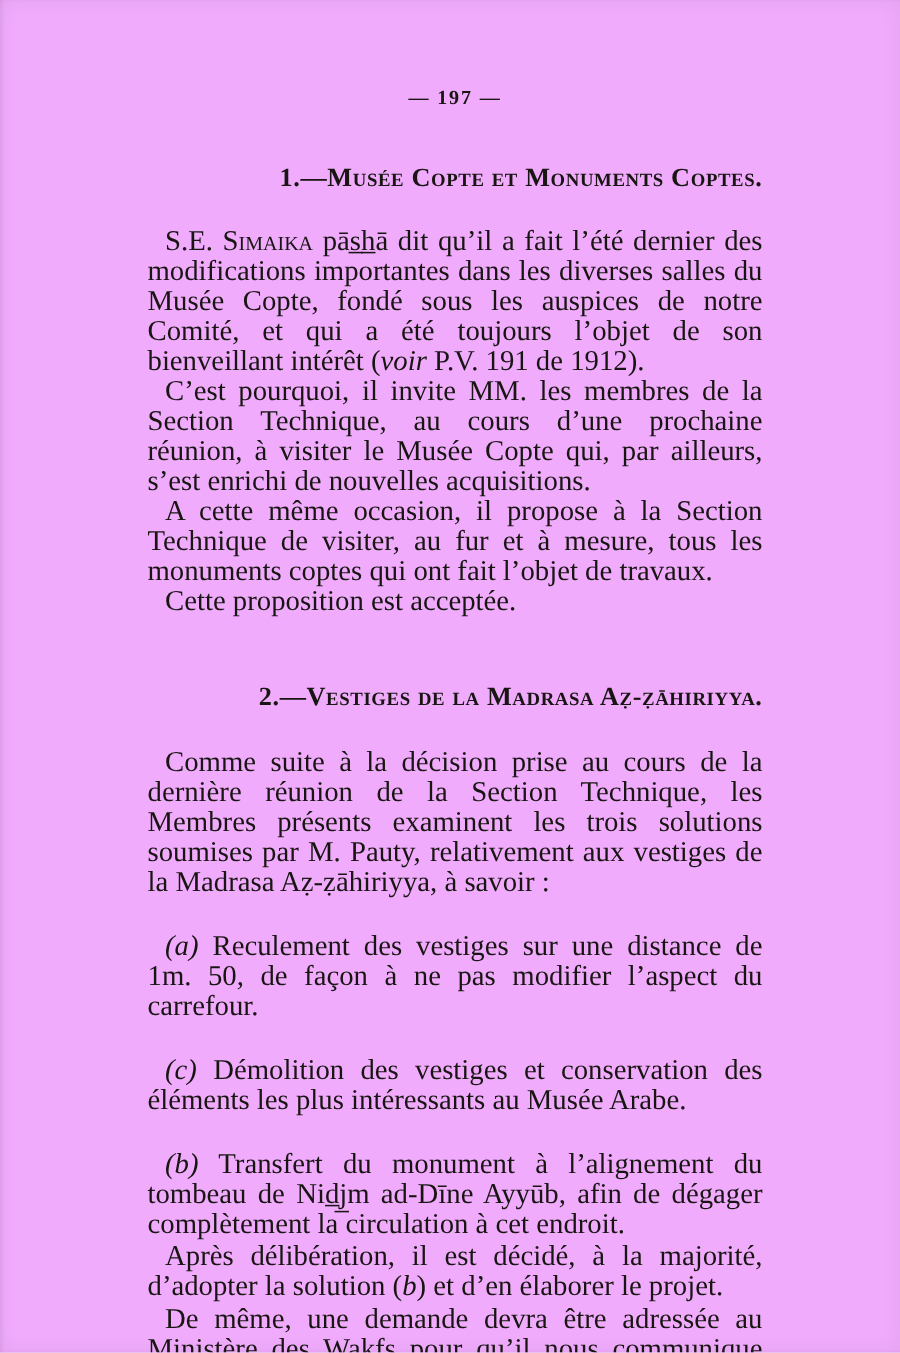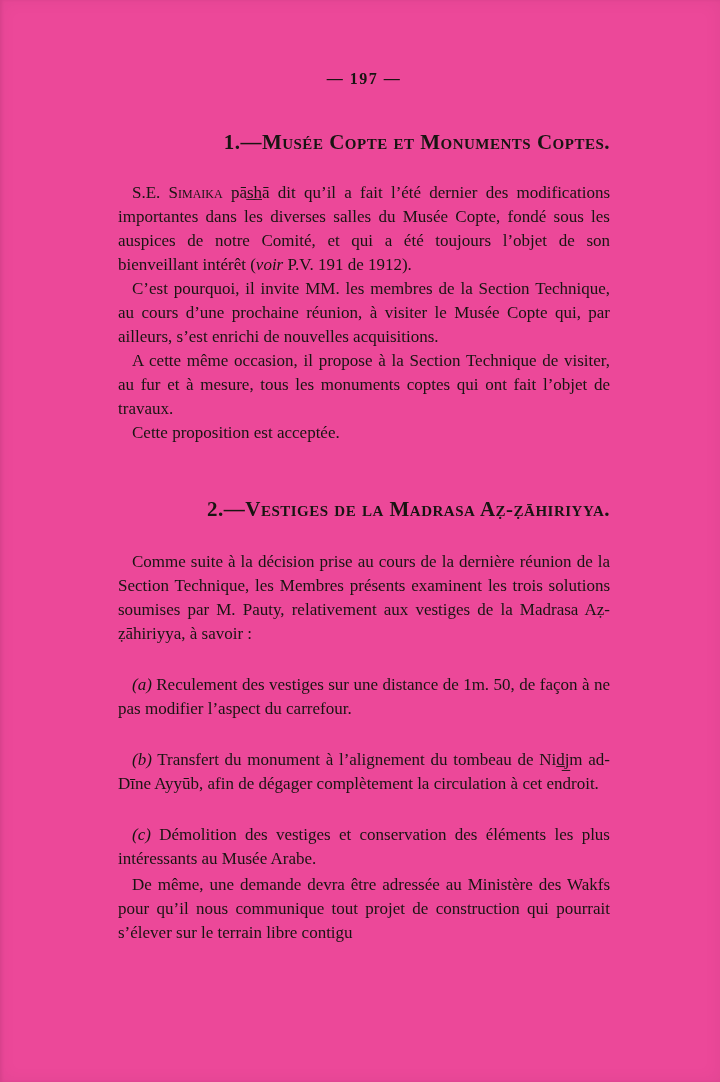--- a/index.html
+++ b/index.html
@@ -10,21 +10,21 @@
     width: 720px;
     height: 1082px;
     background: #f4f4f1;
     font-family: "Liberation Serif", "DejaVu Serif", serif;
     color: #181512;
   }
   .page {
     position: relative;
     width: 720px;
     height: 1082px;
-    background: #ec4899;
+    background: #f0abfc;
     box-shadow: inset 0 0 18px rgba(0,0,0,0.05), inset 2px 0 3px rgba(0,0,0,0.06);
     padding: 70px 110px 0 118px;
     box-sizing: border-box;
     overflow: hidden;
   }
   .page-number {
     text-align: center;
     font-size: 16px;
     letter-spacing: 1.5px;
     margin: 0 0 42px 0;
@@ -37,21 +37,21 @@
     font-size: 21px;
     letter-spacing: 0.5px;
     margin: 0 0 26px 0;
   }
   .heading.second {
     margin-top: 52px;
     margin-bottom: 28px;
   }
   p.para {
     margin: 0;
-    font-size: 17px;
+    font-size: 23px;
     line-height: 24px;
     text-align: justify;
     text-indent: 14px;
   }
   p.para.item {
     margin-top: 27px;
   }
   p.para.follow {
     margin-top: 2px;
   }
@@ -81,21 +81,22 @@
     <p class="para">Cette proposition est acceptée.</p>
   </section>
 
   <section>
     <h2 class="heading second">2.—Vestiges de la Madrasa Aẓ-ẓāhiriyya.</h2>
 
     <p class="para">Comme suite à la décision prise au cours de la dernière réunion de la Section Technique, les Membres présents examinent les trois solutions soumises par M. Pauty, relativement aux vestiges de la Madrasa Aẓ-ẓāhiriyya, à savoir :</p>
 
     <p class="para item"><em class="marker">(a)</em><span class="run"> Reculement des vestiges sur une distance de 1m. 50, de façon à ne pas modifier l’aspect du carrefour.</span></p>
 
+    <p class="para item"><em class="marker">(c)</em><span class="run"> Démolition des vestiges et conservation des éléments les plus intéressants au Musée Arabe.</span></p>
+
     <p class="para item"><em class="marker">(b)</em><span class="run"> Transfert du monument à l’alignement du tombeau de Nid̲j̲m ad-Dīne Ayyūb, afin de dégager complètement la circulation à cet endroit.</span></p>
 
-    <p class="para item"><em class="marker">(c)</em><span class="run"> Démolition des vestiges et conservation des éléments les plus intéressants au Musée Arabe.</span></p>
-
+    <p class="para follow"><span class="run">Après délibération, il est décidé, à la majorité, d’adopter la solution (</span><em class="run">b</em><span class="run">) et d’en élaborer le projet.</span></p>
 
     <p class="para follow">De même, une demande devra être adressée au Ministère des Wakfs pour qu’il nous communique tout projet de construction qui pourrait s’élever sur le terrain libre contigu</p>
   </section>
 
 </div>
 
 </body></html>

